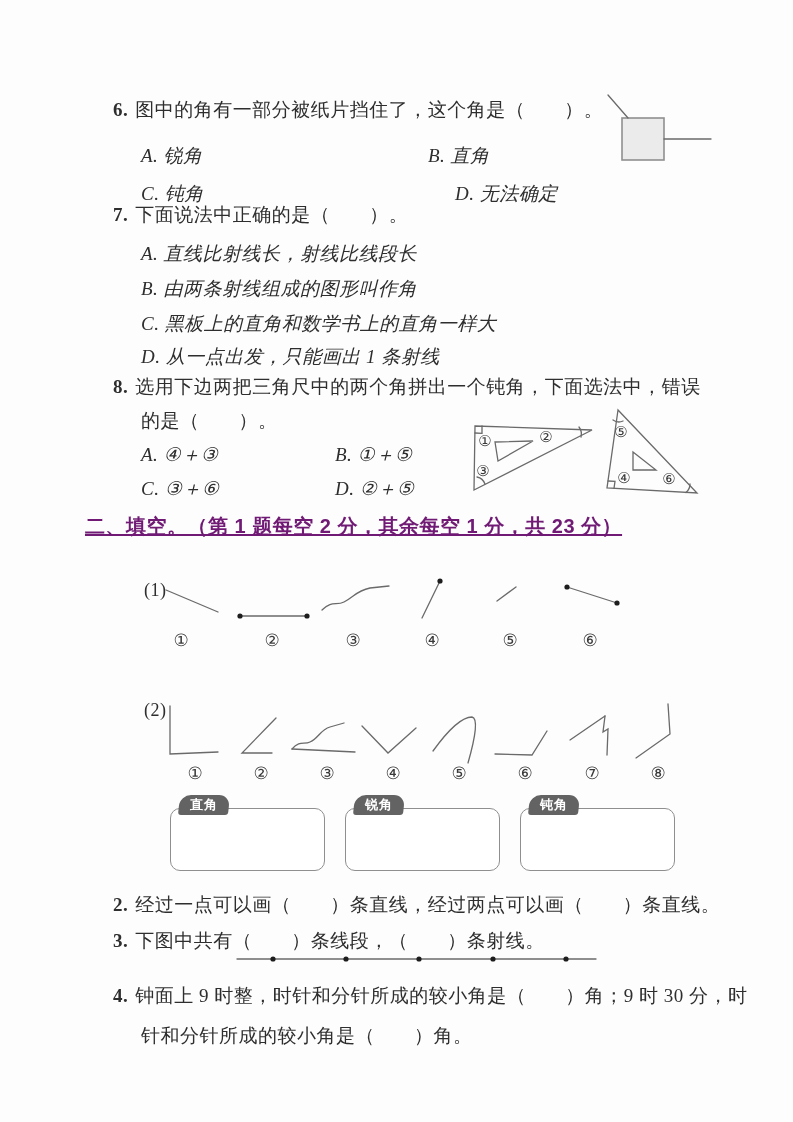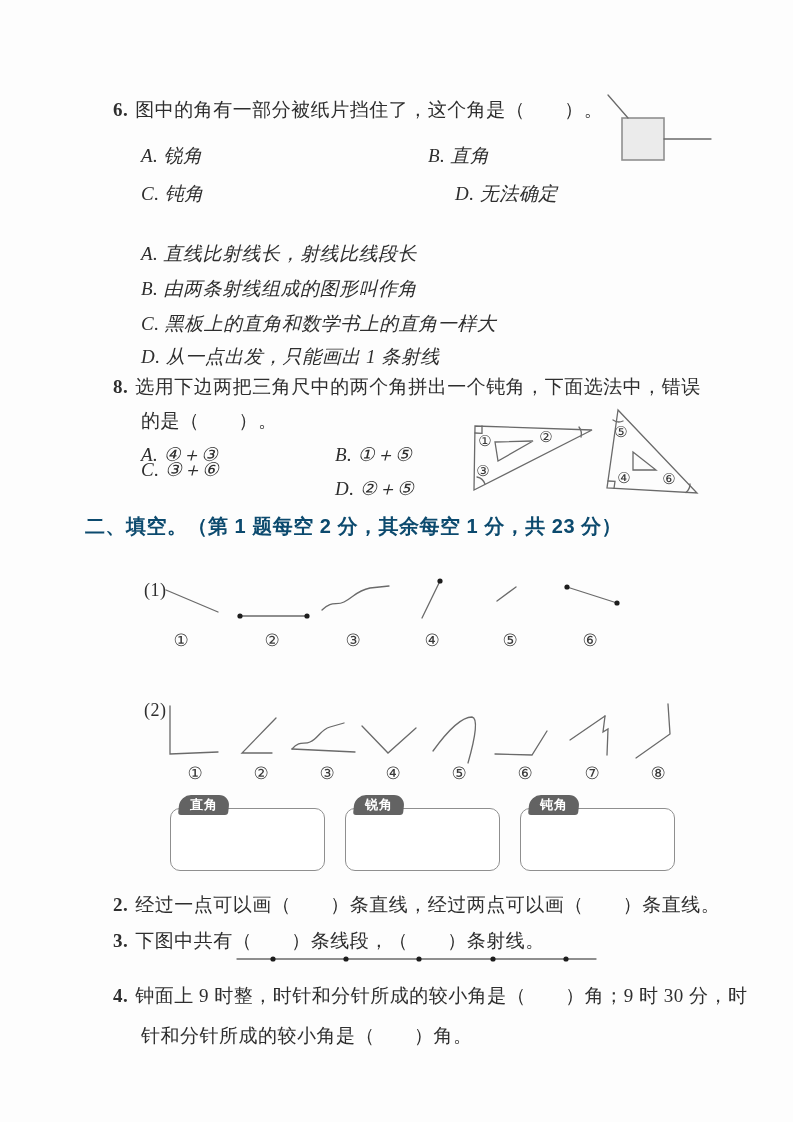--- a/index.html
+++ b/index.html
@@ -7,21 +7,21 @@
     position:relative; width:793px; height:1122px; margin:0 auto;
     background:#fdfdfd; overflow:hidden;
     font-family:"Liberation Serif","DejaVu Serif",serif;
     color:#2e2e2e;
   }
   .t{position:absolute; font-size:19px; letter-spacing:0.5px; white-space:nowrap; line-height:1.2;}
   .t b{font-weight:bold; margin-right:7px;}
   .opt{position:absolute; font-size:19px; letter-spacing:0.5px; white-space:nowrap;font-style:italic;}
   .sec{
     position:absolute; font-family:"Liberation Sans","DejaVu Sans",sans-serif;
-    font-weight:bold; font-size:20px; letter-spacing:0.5px; white-space:nowrap; color:#0c4a6e;
+    font-weight:bold; font-size:20px; letter-spacing:0.5px; white-space:nowrap; color:#701a75;text-decoration:underline;
   }
   .figlabel{position:absolute; font-size:17px; color:#3a3a3a; transform:translateX(-50%); white-space:nowrap;}
   .cat-box{
     position:absolute; width:153px; height:61px; background:#fff;
     border:1.5px solid #8f8f8f; border-radius:10px;
   }
   .cat-tab{
     position:absolute; height:20px; line-height:20px; padding:0 11px;
     background:#636363; color:#fff; font-family:"Liberation Sans","DejaVu Sans",sans-serif;
     font-weight:bold; font-size:13px; letter-spacing:1px;
@@ -45,34 +45,37 @@
   <div class="opt" style="left:428px; top:143px;">B. 直角</div>
   <div class="opt" style="left:141px; top:181px;">C. 钝角</div>
   <div class="opt" style="left:428px; top:181px;margin-left:27px;">D. 无法确定</div>
 
   <svg style="left:595px; top:88px;" width="130" height="85" viewBox="0 0 130 85">
     <rect x="27" y="30" width="42" height="42" fill="#ebebeb" stroke="#8f8f8f" stroke-width="1.6"></rect>
     <line x1="33" y1="30" x2="13" y2="7" class="thin"></line>
     <line x1="69" y1="51" x2="116" y2="51" class="thin"></line>
   </svg>
 
+  <div class="t" style="left:113px; top:204px;">
+    <b>7.</b><span>下面说法中正确的是（　　）。</span>
+  </div>
   <div class="opt" style="left:141px; top:241px;">A. 直线比射线长，射线比线段长</div>
   <div class="opt" style="left:141px; top:311px;">C. 黑板上的直角和数学书上的直角一样大</div>
   <div class="opt" style="left:141px; top:276px;">B. 由两条射线组成的图形叫作角</div>
   <div class="opt" style="left:141px; top:344px;">D. 从一点出发，只能画出 1 条射线</div>
 
   <div class="t" style="left:113px; top:376px;">
     <b>8.</b><span>选用下边两把三角尺中的两个角拼出一个钝角，下面选法中，错误</span>
   </div>
   <div class="t" style="left:141px; top:410px;">
     <span>的是（　　）。</span>
   </div>
   <div class="opt" style="left:141px; top:442px;">A. ④＋③</div>
   <div class="opt" style="left:335px; top:442px;">B. ①＋⑤</div>
-  <div class="opt" style="left:141px; top:457px;text-align:center;">C. ③＋⑥</div>
+  <div class="opt" style="left:141px; top:476px;text-align:center;">C. ③＋⑥</div>
   <div class="opt" style="left:335px; top:476px;">D. ②＋⑤</div>
 
   <svg style="left:458px; top:400px;" width="255" height="102" viewBox="0 0 255 102">
 
     <polygon points="17,26 134,30 16,90" class="thin"></polygon>
     <polyline points="17,33 24,33.3 24,26" class="thin"></polyline>
     <polygon points="37,42 75,41 40,61" class="thin"></polygon>
     <path d="M121,27 A12,12 0 0 1 123,37" class="thin"></path>
     <path d="M19,77 A11,11 0 0 1 27,84" class="thin"></path>
     <text x="27" y="46" text-anchor="middle" class="trilabel">①</text>

